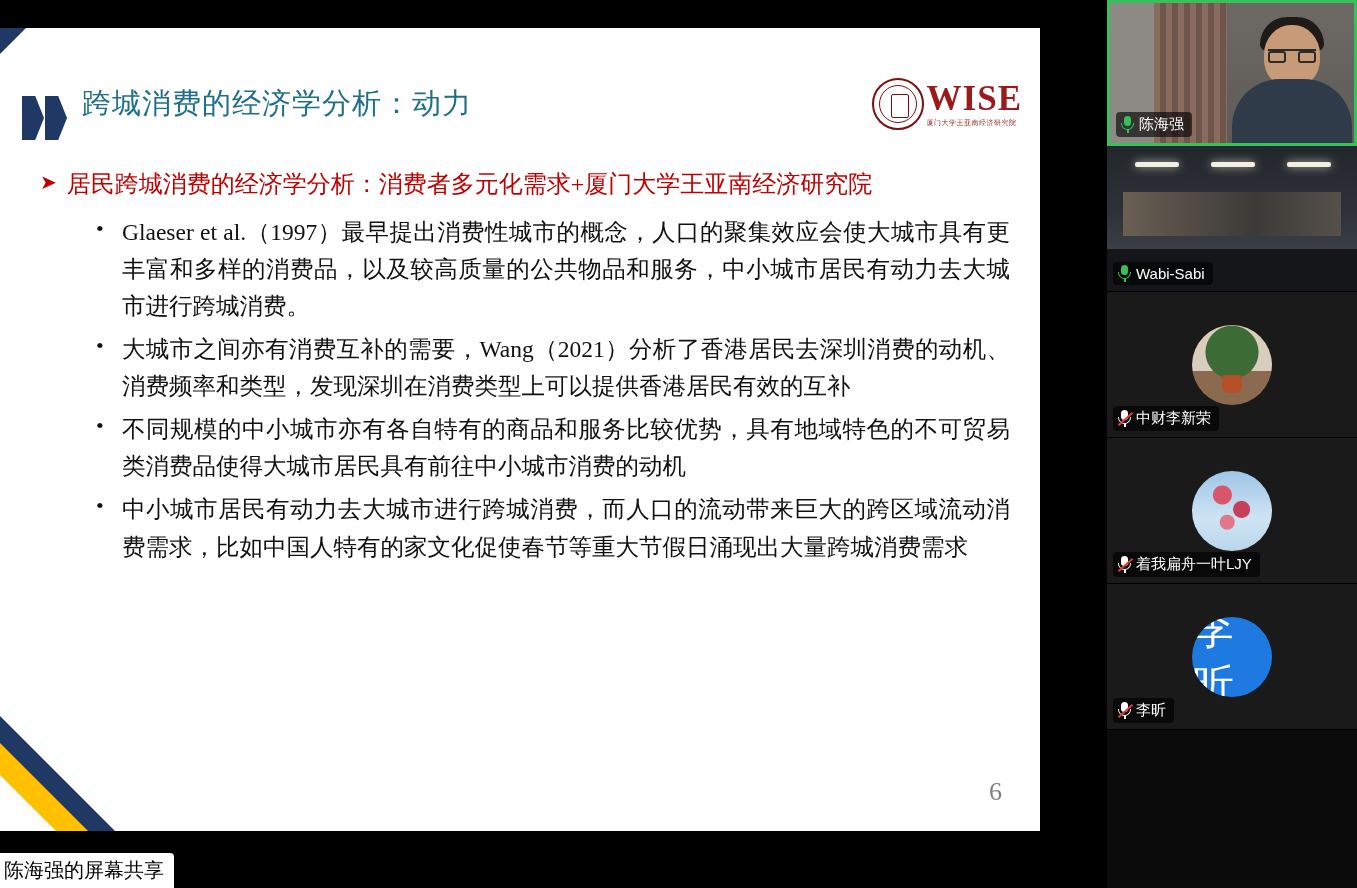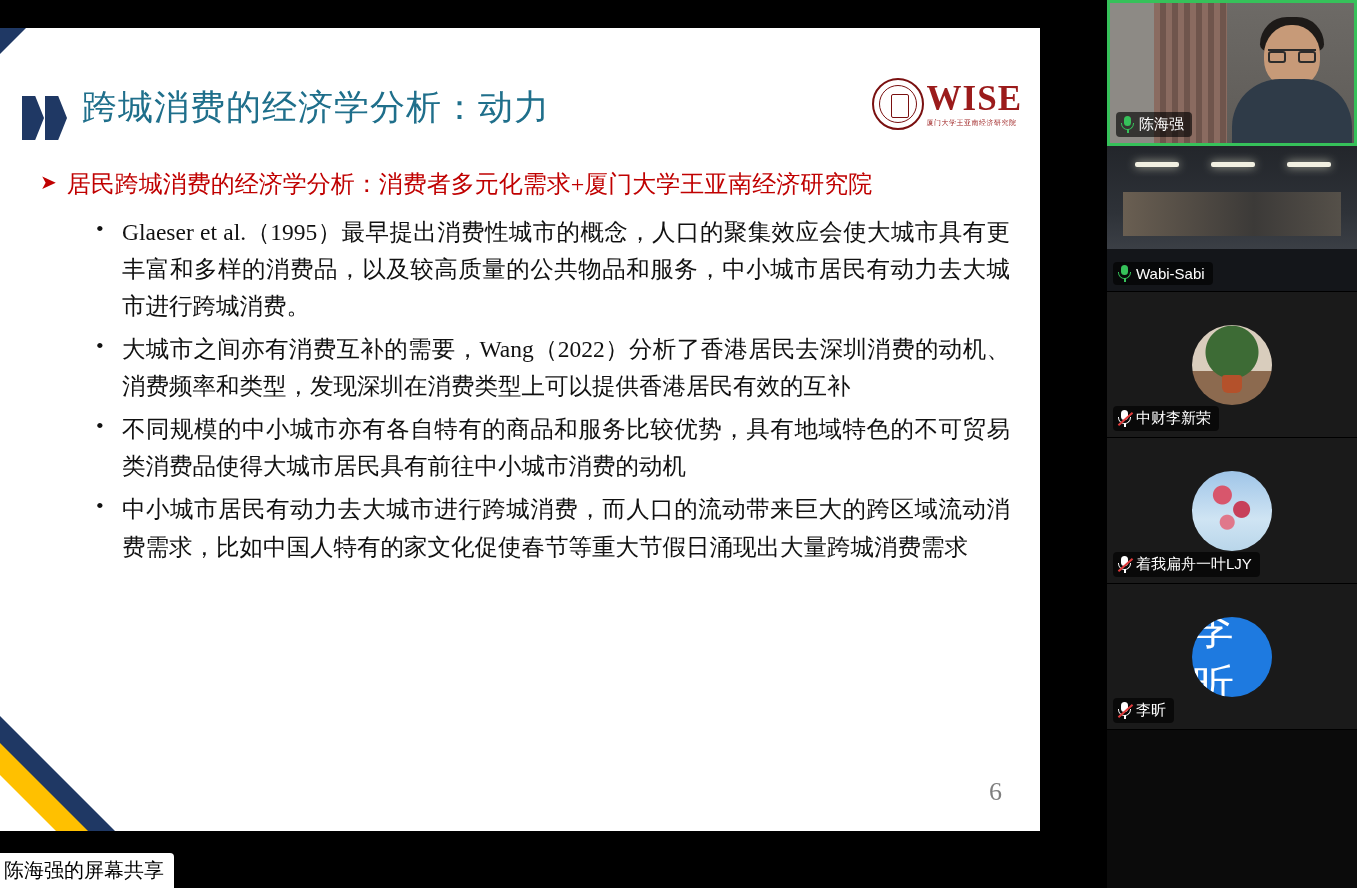--- a/index.html
+++ b/index.html
@@ -107,21 +107,21 @@
     width: 22px;
     height: 44px;
     background: #1f3864;
     clip-path: polygon(0 0, 60% 0, 100% 50%, 60% 100%, 0 100%);
   }
   .slide-title {
     position: absolute;
     left: 82px;
     top: -2px;
     font-family: "Liberation Serif", serif;
-    font-size: 35px;
+    font-size: 29px;
     color: #1f6f8b;
     letter-spacing: 1px;
     white-space: nowrap;
   }
 
   .logo-block {
     position: absolute;
     right: 18px;
     top: 50px;
     display: flex;
@@ -515,22 +515,22 @@
           <div class="logo-wise-sub">厦门大学王亚南经济研究院</div>
         </div>
       </div>
 
       <div class="content">
         <div class="lead-line">
           <span class="lead-bullet">➤</span>
           <span class="lead-text">居民跨城消费的经济学分析：消费者多元化需求+厦门大学王亚南经济研究院</span>
         </div>
         <ul class="bullets">
-          <li>Glaeser et al.（1995）最早提出消费性城市的概念，人口的聚集效应会使大城市具有更丰富和多样的消费品，以及较高质量的公共物品和服务，中小城市居民有动力去大城市进行跨城消费。</li>
-          <li>大城市之间亦有消费互补的需要，Wang（2022）分析了香港居民去深圳消费的动机、消费频率和类型，发现深圳在消费类型上可以提供香港居民有效的互补</li>
+          <li>Glaeser et al.（1997）最早提出消费性城市的概念，人口的聚集效应会使大城市具有更丰富和多样的消费品，以及较高质量的公共物品和服务，中小城市居民有动力去大城市进行跨城消费。</li>
+          <li>大城市之间亦有消费互补的需要，Wang（2021）分析了香港居民去深圳消费的动机、消费频率和类型，发现深圳在消费类型上可以提供香港居民有效的互补</li>
           <li>不同规模的中小城市亦有各自特有的商品和服务比较优势，具有地域特色的不可贸易类消费品使得大城市居民具有前往中小城市消费的动机</li>
           <li>中小城市居民有动力去大城市进行跨城消费，而人口的流动带来巨大的跨区域流动消费需求，比如中国人特有的家文化促使春节等重大节假日涌现出大量跨城消费需求</li>
         </ul>
       </div>
 
       <div class="page-number">6</div>
     </div>
 
     <div class="share-label">陈海强的屏幕共享</div>
   </div>

